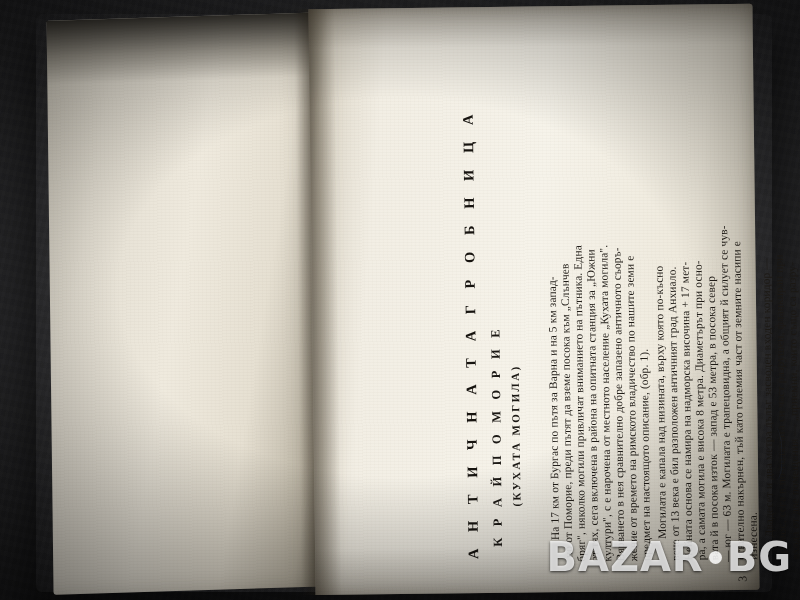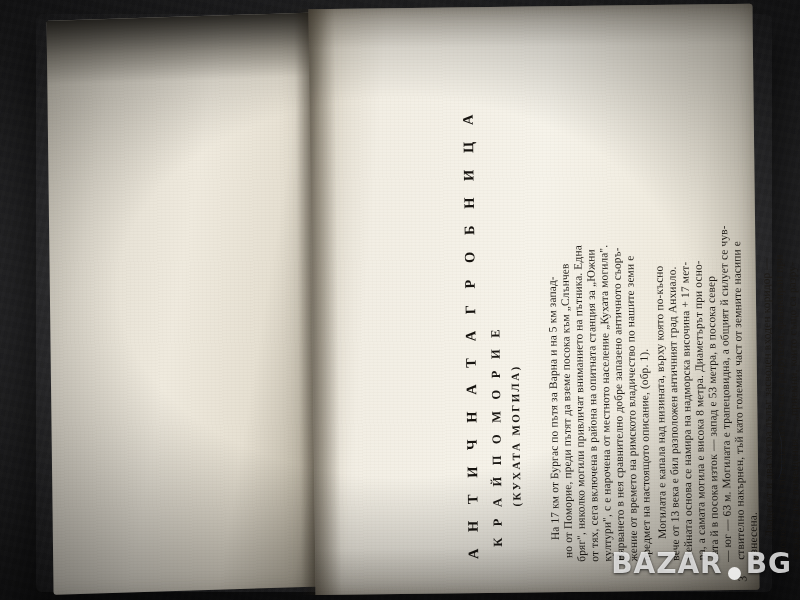--- a/index.html
+++ b/index.html
@@ -186,26 +186,26 @@
     pointer-events: none;
   }
 
   
   #watermark {
     position: absolute;
     right: 8px;
     bottom: 20px;
     font-family: "DejaVu Sans", sans-serif;
     font-weight: 700;
-    font-size: 28px;
+    font-size: 40px;
     letter-spacing: 1px;
     color: rgba(255,255,255,0.78);
     text-shadow: 0 1px 3px rgba(0,0,0,0.7);
     display: flex;
-    align-items: flex-end;
+    align-items: center;
     gap: 4px;
   }
   #watermark .wm-dot {
     display: inline-block;
     width: 13px; height: 13px;
     border-radius: 50%;
     background: rgba(255,255,255,0.85);
     margin: 0 1px;
   }
 </style>

